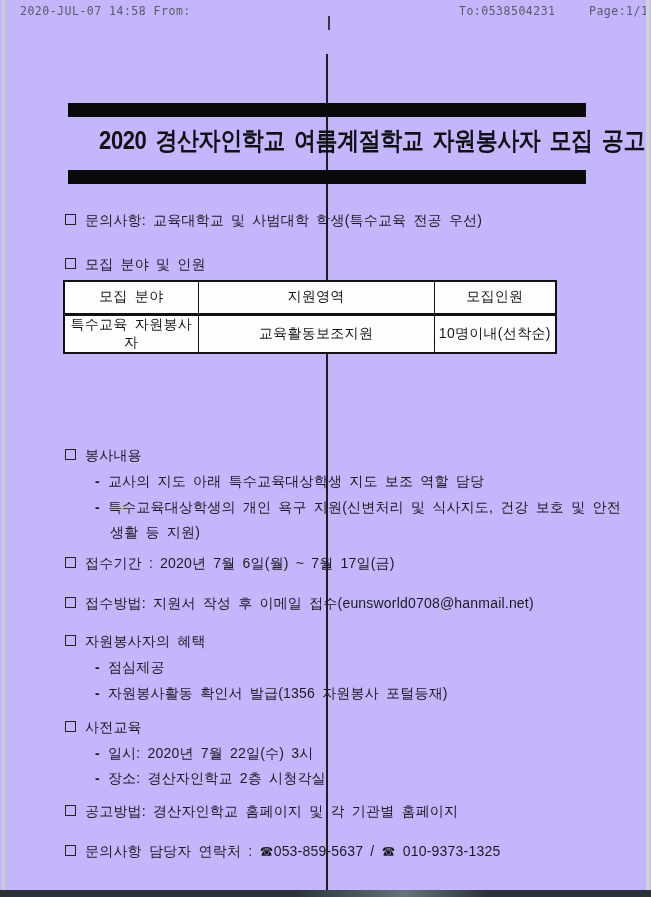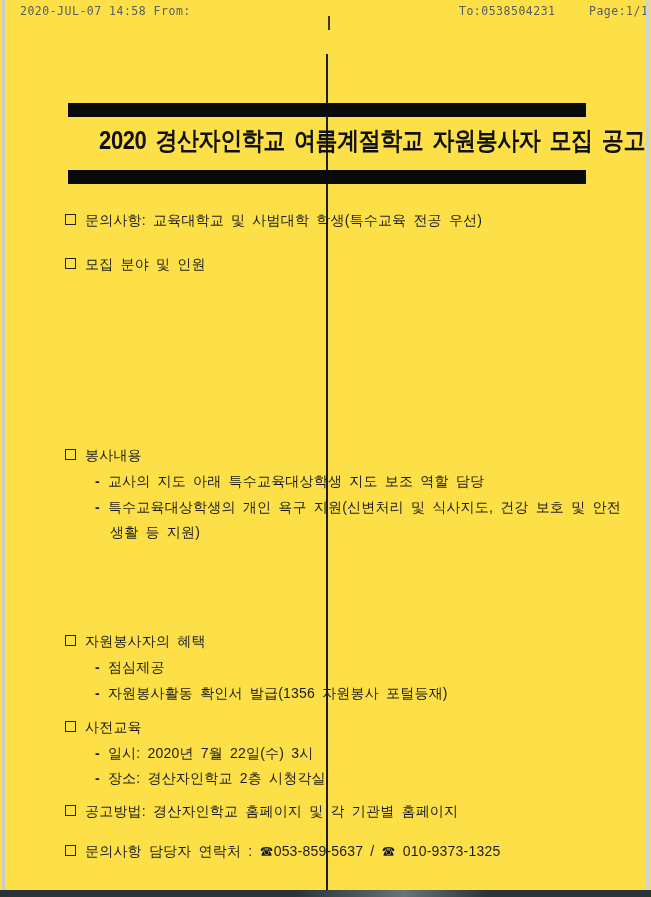--- a/index.html
+++ b/index.html
@@ -5,21 +5,21 @@
   * { margin:0; padding:0; box-sizing:border-box; }
   html,body { width:651px; height:897px; }
   body {
     font-family:"Liberation Sans", sans-serif;
     background:#ffffff;
     overflow:hidden;
   }
   .page {
     position:relative;
     width:651px; height:897px;
-    background:#fde047;
+    background:#c4b5fd;
     color:#1b1b1b;
   }
   
   .fax-header span {
     position:absolute; top:4px;
     font-family:"DejaVu Sans Mono", monospace;
     font-size:11.5px; letter-spacing:0.5px;
     color:#585d61;
   }
   .fax-from { left:20px; }
@@ -97,20 +97,36 @@
   <div class="line" style="top:212px">
     <span class="cb"></span>
     <span>문의사항: 교육대학교 및 사범대학 학생(특수교육 전공 우선)</span>
   </div>
 
   <div class="line" style="top:256px">
     <span class="cb"></span>
     <span>모집 분야 및 인원</span>
   </div>
 
+  <table class="recruit-table">
+    <thead>
+      <tr>
+        <th class="col1">모집 분야</th>
+        <th class="col2">지원영역</th>
+        <th class="col3">모집인원</th>
+      </tr>
+    </thead>
+    <tbody>
+      <tr>
+        <td>특수교육 자원봉사자</td>
+        <td>교육활동보조지원</td>
+        <td>10명이내(선착순)</td>
+      </tr>
+    </tbody>
+  </table>
 
 
 
   <div class="line" style="top:447px">
     <span class="cb"></span>
     <span>봉사내용</span>
   </div>
 
   <div class="subline" style="top:473px">
     <span class="dash">-</span>
@@ -119,21 +135,29 @@
 
   <div class="subline" style="top:499px">
     <span class="dash">-</span>
     <span>특수교육대상학생의 개인 욕구 지원(신변처리 및 식사지도, 건강 보호 및 안전</span>
   </div>
 
   <div class="contline" style="top:524px">
     <span>생활 등 지원)</span>
   </div>
 
+  <div class="line" style="top:555px">
+    <span class="cb"></span>
+    <span>접수기간 : 2020년 7월 6일(월) ~ 7월 17일(금)</span>
+  </div>
 
+  <div class="line" style="top:595px">
+    <span class="cb"></span>
+    <span>접수방법: 지원서 작성 후 이메일 접수(eunsworld0708@hanmail.net)</span>
+  </div>
 
   <div class="line" style="top:633px">
     <span class="cb"></span>
     <span>자원봉사자의 혜택</span>
   </div>
 
   <div class="subline" style="top:659px">
     <span class="dash">-</span>
     <span>점심제공</span>
   </div>

